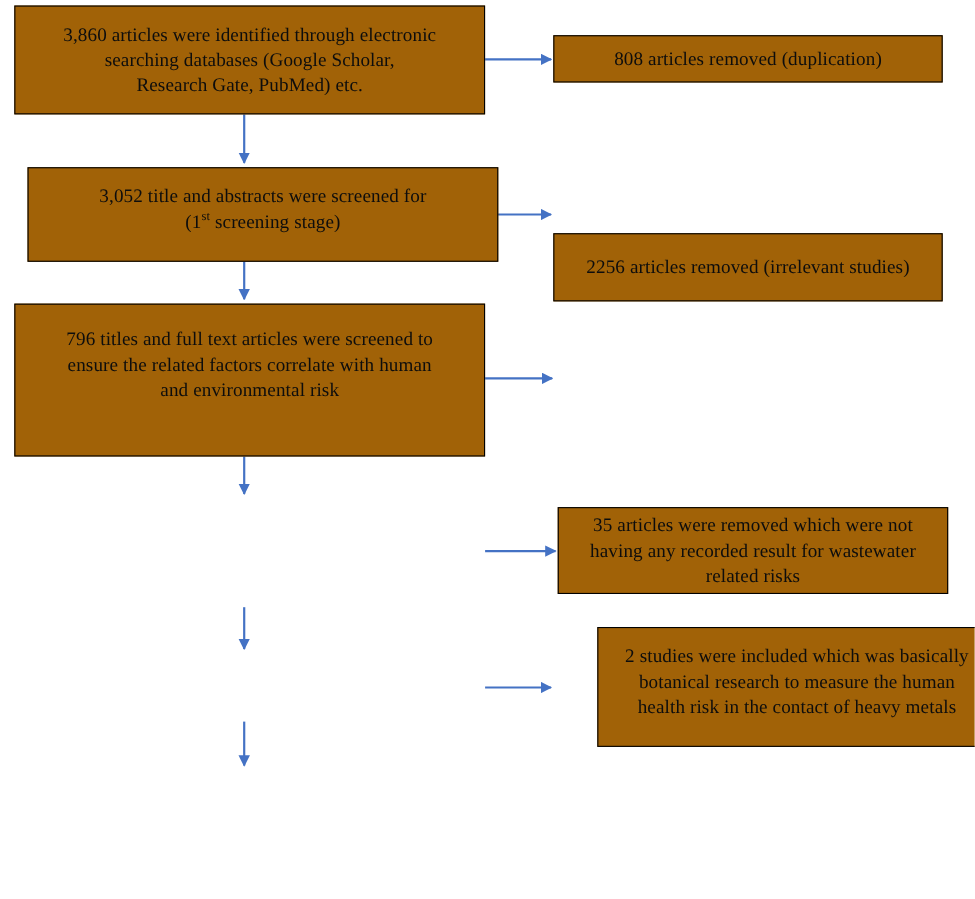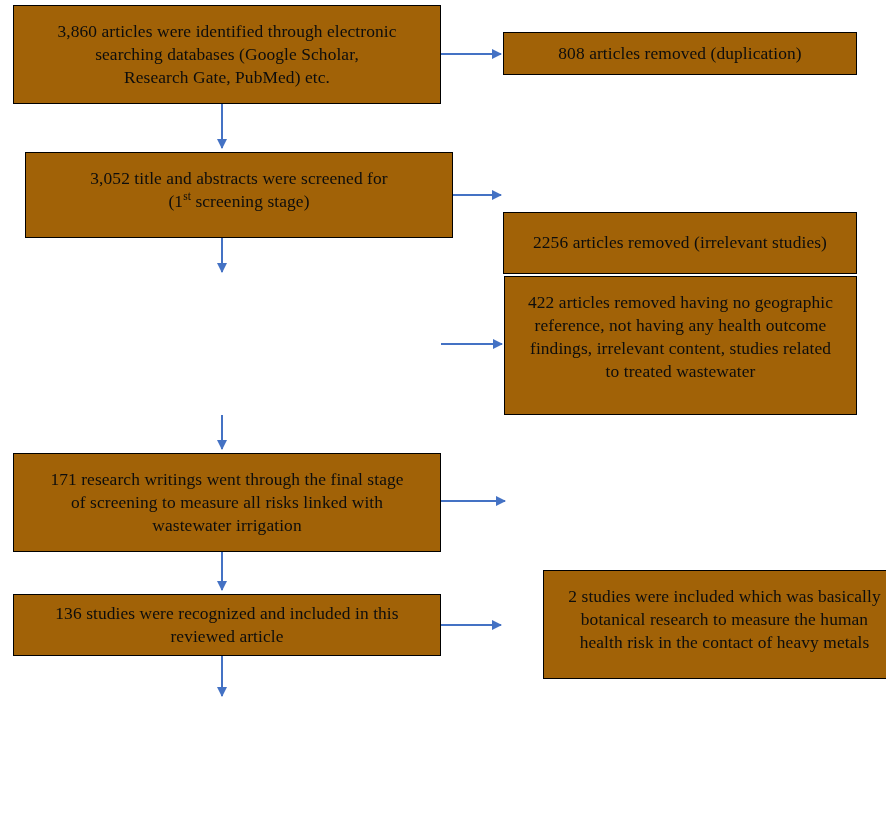--- a/index.html
+++ b/index.html
@@ -96,48 +96,43 @@
     <span class="txt">3,860 articles were identified through electronic
 searching databases (Google Scholar,
 Research Gate, PubMed) etc.</span>
   </div>
 
   <div class="node top-align" style="left:25px; top:152px; width:428px; height:86px;">
     <span class="txt"><span>3,052 title and abstracts were screened for
 (1</span><span class="sup">st</span><span> screening stage)</span></span>
   </div>
 
-
-  <div class="node top-align" style="left:13px; top:453px; width:428px; height:99px;">
-    <span class="txt">171 research writings went through the final stage
-of screening to measure all risks linked with
-wastewater irrigation</span>
+  <div class="node top-align-lg top-align" style="left:13px; top:276px; width:428px; height:139px;">
+    <span class="txt">796 titles and full text articles were screened to
+ensure the related factors correlate with human
+and environmental risk</span>
   </div>
 
-  <div class="node" style="left:13px; top:594px; width:428px; height:62px;">
-    <span class="txt">136 studies were recognized and included in this
-reviewed article</span>
-  </div>
+
 
 
   <div class="node" style="left:503px; top:32px; width:354px; height:43px;">
     <span class="txt">808 articles removed (duplication)</span>
   </div>
 
   <div class="node" style="left:503px; top:164px; width:354px; height:62px;margin-top:48px;">
     <span class="txt">2256 articles removed (irrelevant studies)</span>
   </div>
 
-  <div class="node top-align" style="left:504px; top:276px; width:353px; height:139px;">
-    <span class="txt">422 articles removed having no geographic
-reference, not having any health outcome
-findings, irrelevant content, studies related
-to treated wastewater</span>
+
+  <div class="node" style="left:507px; top:461px; width:355px; height:79px;">
+    <span class="txt">35 articles were removed which were not
+having any recorded result for wastewater
+related risks</span>
   </div>
-
 
   <div class="node top-align" style="left:503px; top:570px; width:363px; height:109px;margin-left:40px;">
     <span class="txt">2 studies were included which was basically
 botanical research to measure the human
 health risk in the contact of heavy metals</span>
   </div>
 
 </div>
 
 </body></html>

